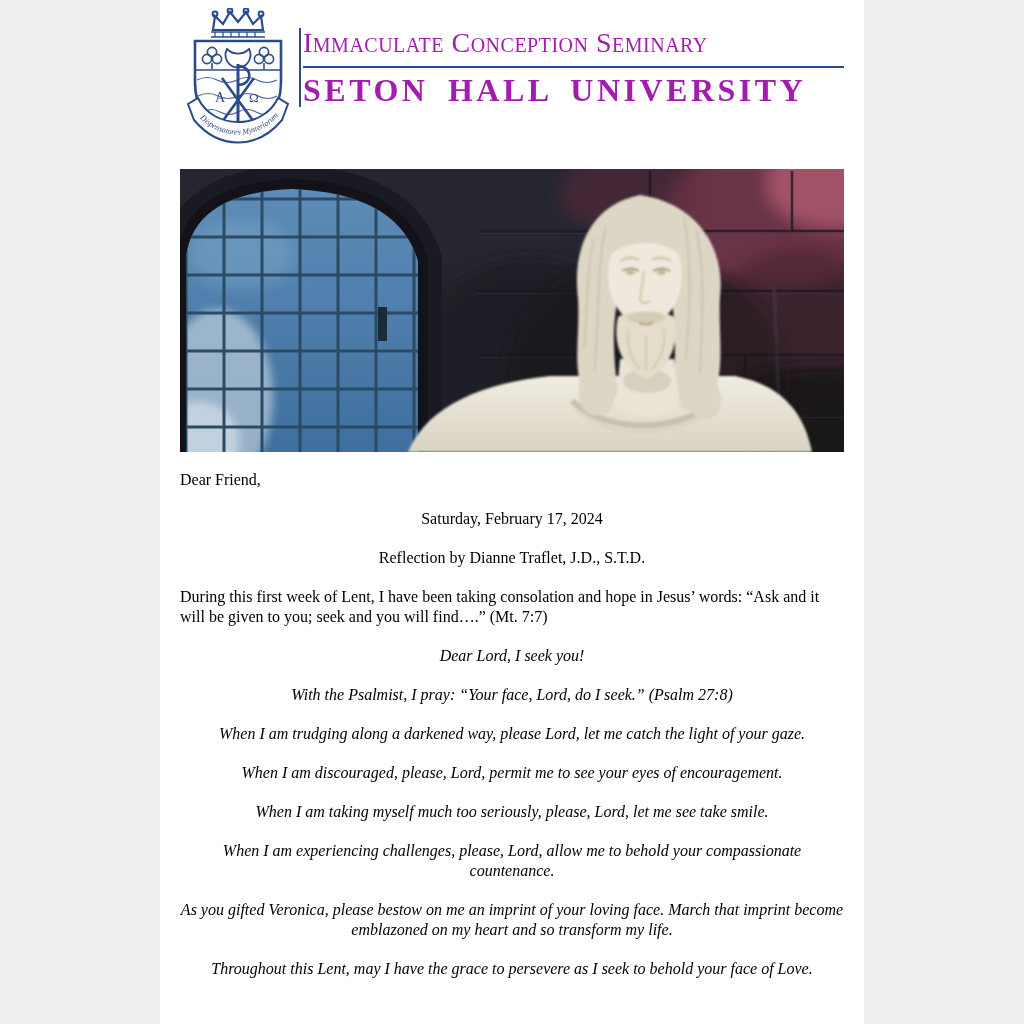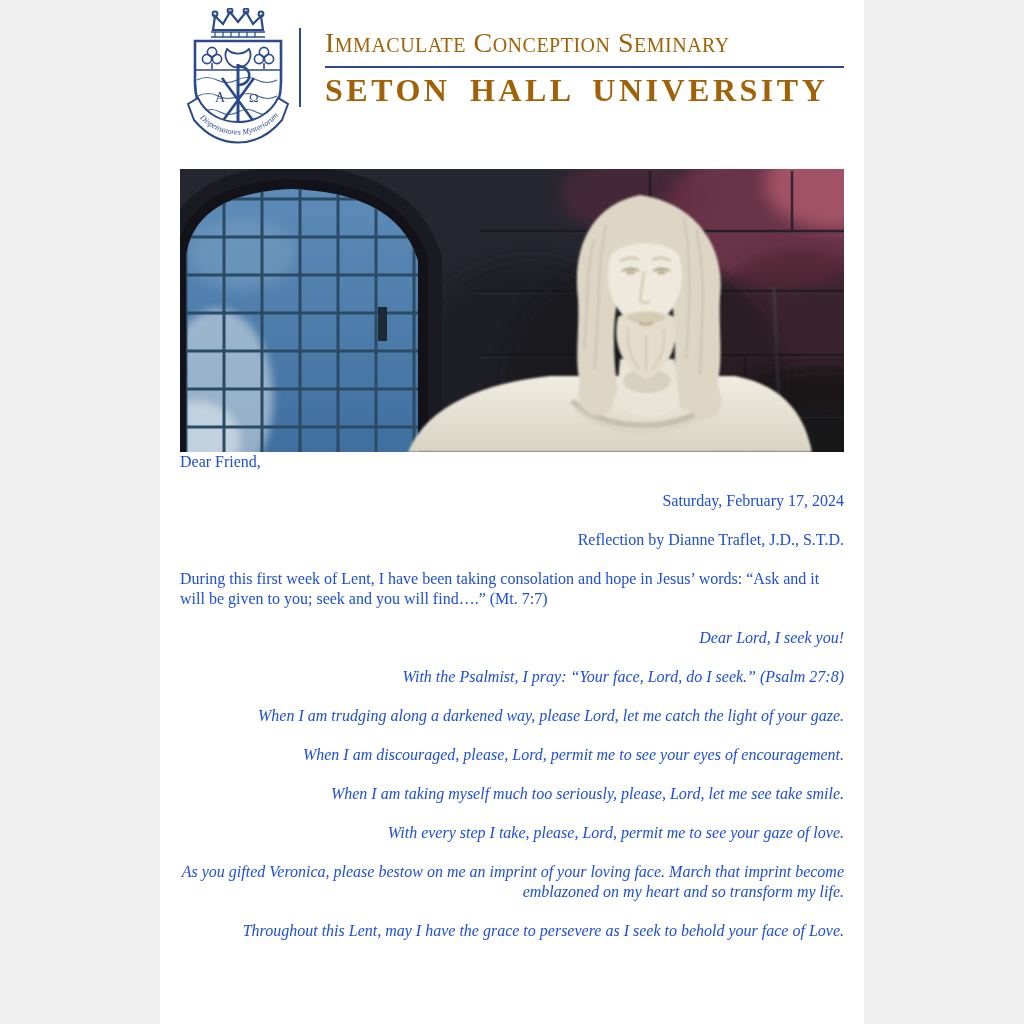--- a/index.html
+++ b/index.html
@@ -10,39 +10,39 @@
   }
   .card{
     width:704px;height:1024px;margin:0 auto;background:#ffffff;
     box-sizing:border-box;padding:8px 20px 0;
   }
   
   .header{display:flex;align-items:flex-start;}
   .crest{margin-left:5px;flex:0 0 auto;}
   .header-text{
     margin-left:8px;margin-top:20px;
-    border-left:2px solid #2b4a8b;padding-left:24px;
-    flex:1 1 auto;color:#a16207;
+    border-left:2px solid #2b4a8b;padding-left:2px;
+    flex:1 1 auto;color:#a21caf;
   }
   .school-line{
     font-variant:small-caps;font-size:28px;line-height:29px;
     letter-spacing:0.5px;font-weight:500;white-space:nowrap;
   }
   .header-rule{height:2px;background:#2b4a8b;margin:9px 0 5px;border:0;}
   .university{
     font-size:32px;font-weight:bold;letter-spacing:3.5px;word-spacing:8px;
     line-height:34px;white-space:nowrap;
   }
   
   .hero{margin-top:9px;}
   .hero svg{display:block;}
   
-  .letter{color:#1d4ed8;}
+  .letter{padding-top:18px;color:#000000;}
   .letter p{margin:0 0 19px;font-size:16px;line-height:20px;}
-  .center{text-align:right;}
+  .center{text-align:center;}
   .italic{font-style:italic;}
 </style>
 </head>
 <body>
 
 <div class="card">
 
   <div class="header">
 
     <svg class="crest" width="106" height="152" viewBox="0 0 106 152">
@@ -218,20 +218,20 @@
     <p>Dear Friend,</p>
     <p class="center">Saturday, February 17, 2024</p>
     <p class="center">Reflection by Dianne Traflet, J.D., S.T.D.</p>
     <p>During this first week of Lent, I have been taking consolation and hope in Jesus’ words: “Ask and it will be given to you; seek and you will find….”  (Mt. 7:7)</p>
     <div>
         <p class="center italic">Dear Lord, I seek you!</p>
         <p class="center italic">With the Psalmist, I pray: “Your face, Lord, do I seek.” (Psalm 27:8)</p>
         <p class="center italic">When I am trudging along a darkened way, please Lord, let me catch the light of your gaze.</p>
         <p class="center italic">When I am discouraged, please, Lord, permit me to see your eyes of encouragement.</p>
         <p class="center italic">When I am taking myself much too seriously, please, Lord, let me see take smile.</p>
-        <p class="center italic">With every step I take, please, Lord, permit me to see your gaze of love.</p>
+        <p class="center italic">When I am experiencing challenges, please, Lord, allow me to behold your compassionate countenance.</p>
         <p class="center italic">As you gifted Veronica, please bestow on me an imprint of your loving face. March that imprint become emblazoned on my heart and so transform my life.</p>
         <p class="center italic">Throughout this Lent, may I have the grace to persevere as I seek to behold your face of Love.</p>
       </div>
 
   </div>
 
 </div>
 
 </body></html>

